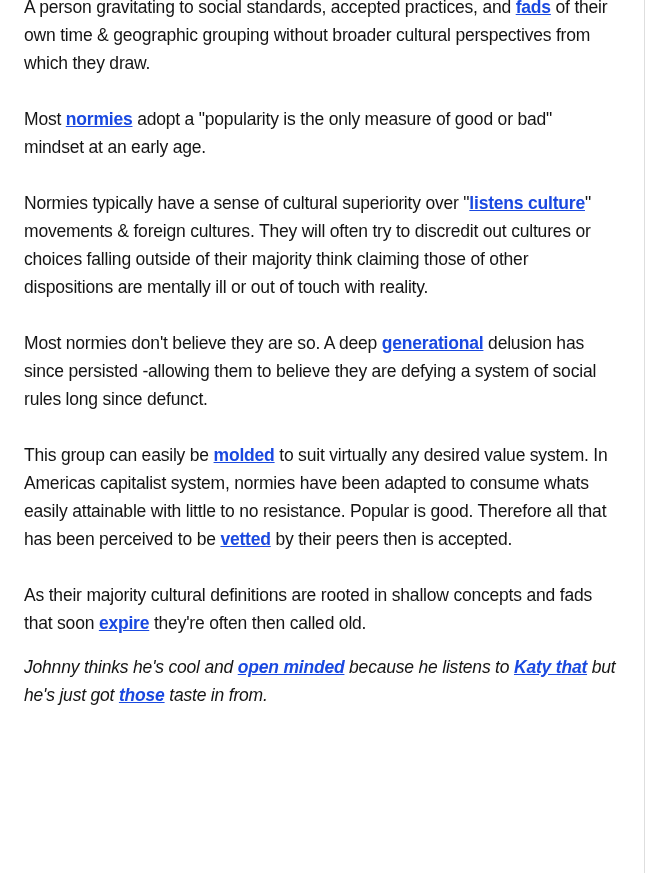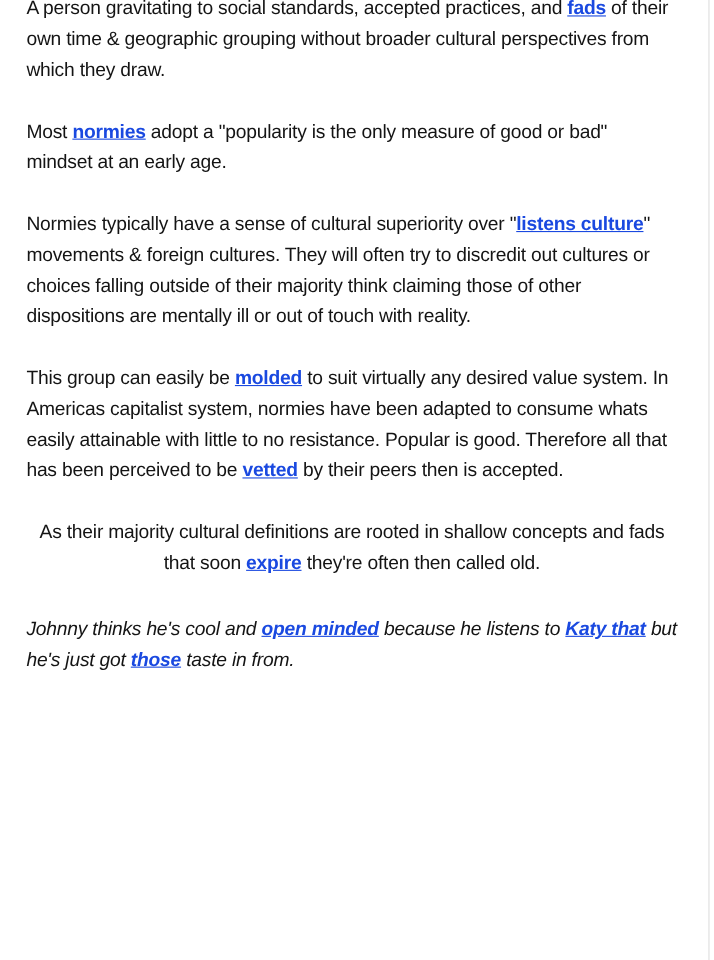--- a/index.html
+++ b/index.html
@@ -21,22 +21,21 @@
     left: 24px;
     width: 592px;
     font-size: 17.5px;
     line-height: 28px;
     letter-spacing: -0.2px;
   }
   .para {
     margin: 0 0 28px 0;
   }
   .definition-body .para:last-child {
-    margin-bottom: 16px;
-    text-align: center;
+    margin-bottom: 0;
   }
   .example-section {
     padding-top: 16px;
   }
   .example-section .para {
     font-style: italic;
     margin: 0;
   }
   a.word-link {
     color: #1a49e0;
@@ -54,20 +53,21 @@
   }
 </style>
 </head>
 <body>
 
 <div class="content">
   <div class="definition-body">
       <p class="para"><span>A person gravitating to social standards, accepted practices, and </span><a class="word-link">fads</a><span> of their own time &amp; geographic grouping without broader cultural perspectives from which they draw.</span></p>
       <p class="para"><span>Most </span><a class="word-link">normies</a><span> adopt a "popularity is the only measure of good or bad" mindset at an early age.</span></p>
       <p class="para"><span>Normies typically have a sense of cultural superiority over "</span><a class="word-link">listens culture</a><span>" movements &amp; foreign cultures. They will often try to discredit out cultures or choices falling outside of their majority think claiming those of other dispositions are mentally ill or out of touch with reality.</span></p>
+      <p class="para"><span>Most normies don't believe they are so. A deep </span><a class="word-link">generational</a><span> delusion has since persisted -allowing them to believe they are defying a system of social rules long since defunct.</span></p>
       <p class="para"><span>This group can easily be </span><a class="word-link">molded</a><span> to suit virtually any desired value system. In Americas capitalist system, normies have been adapted to consume whats easily attainable with little to no resistance. Popular is good. Therefore all that has been perceived to be </span><a class="word-link">vetted</a><span> by their peers then is accepted.</span></p>
       <p class="para"><span>As their majority cultural definitions are rooted in shallow concepts and fads that soon </span><a class="word-link">expire</a><span> they're often then called old.</span></p>
     </div>
   <div class="example-section">
       <p class="para"><span>Johnny thinks he's cool and </span><a class="word-link">open minded</a><span> because he listens to </span><a class="word-link">Katy that</a><span> but he's just got </span><a class="word-link">those</a><span> taste in from.</span></p>
     </div>
 </div>
 <div class="right-divider"></div>
 
 </body></html>

